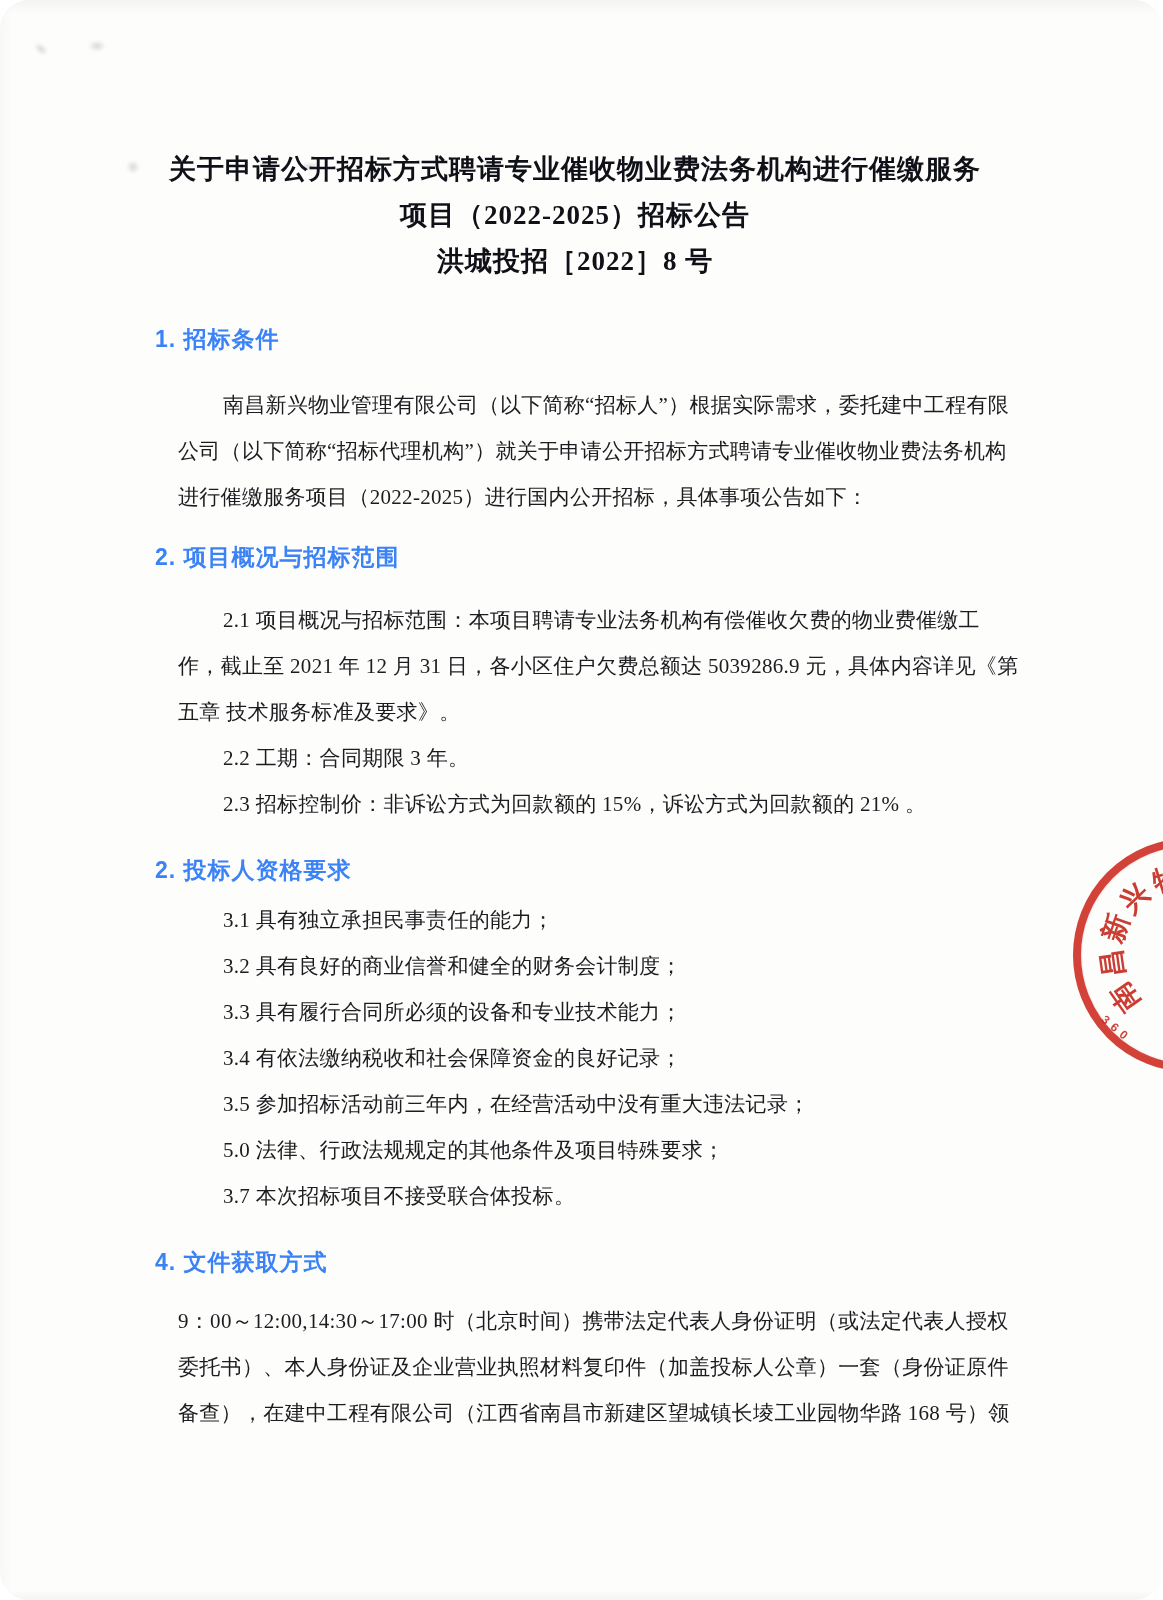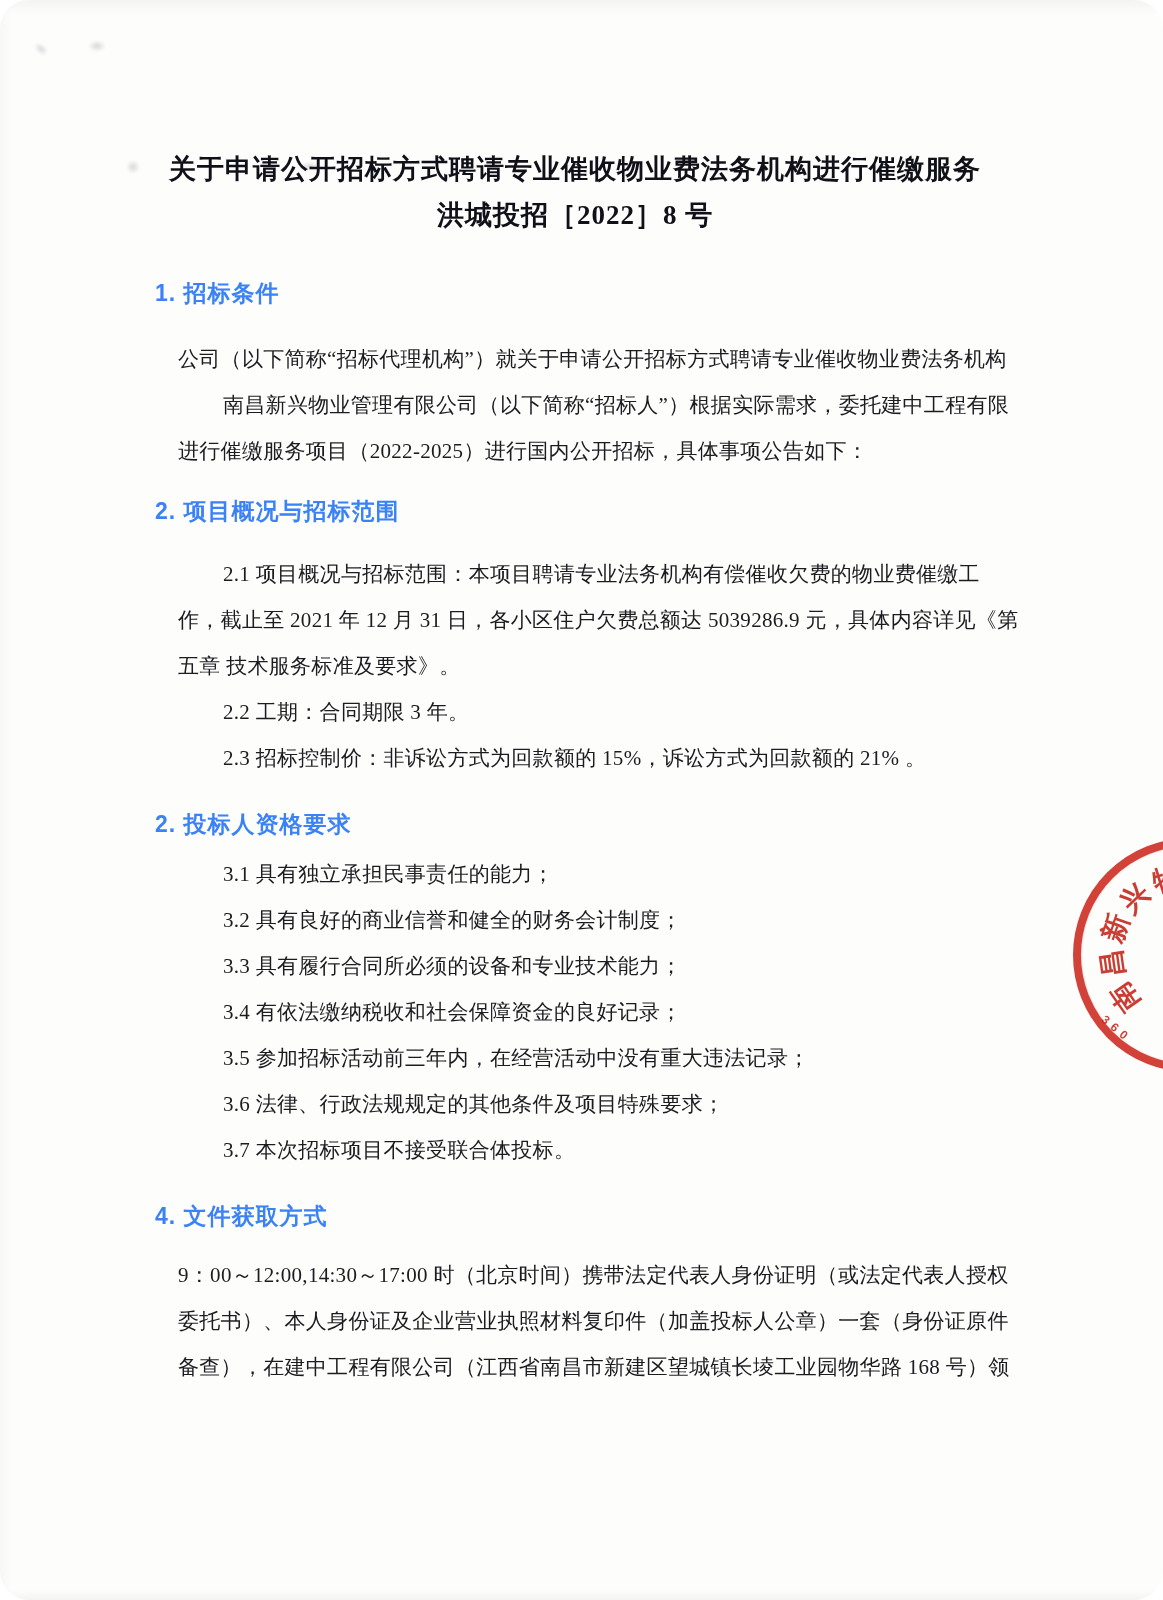--- a/index.html
+++ b/index.html
@@ -71,46 +71,47 @@
 <div class="page">
 
   <div class="smudge" style="left:33px;top:44px;width:16px;height:10px;transform:rotate(40deg);"></div>
   <div class="smudge" style="left:88px;top:40px;width:18px;height:12px;"></div>
   <div class="smudge" style="left:126px;top:160px;width:14px;height:14px;"></div>
   <div class="smudge" style="left:298px;top:162px;width:24px;height:9px;"></div>
 
   <div class="content">
 
     <div class="title-line">关于申请公开招标方式聘请专业催收物业费法务机构进行催缴服务</div>
+    <div class="title-line">项目（2022-2025）招标公告</div>
     <div class="title-line">洪城投招［2022］8 号</div>
 
     <div class="sec-heading mt-h1">1. 招标条件</div>
     <div class="sec-body mt-b1">
+      <div class="line indent">南昌新兴物业管理有限公司（以下简称“招标人”）根据实际需求，委托建中工程有限</div>
       <div class="line">公司（以下简称“招标代理机构”）就关于申请公开招标方式聘请专业催收物业费法务机构</div>
-      <div class="line indent">南昌新兴物业管理有限公司（以下简称“招标人”）根据实际需求，委托建中工程有限</div>
       <div class="line">进行催缴服务项目（2022-2025）进行国内公开招标，具体事项公告如下：</div>
     </div>
 
     <div class="sec-heading mt-h2">2. 项目概况与招标范围</div>
     <div class="sec-body mt-b2">
       <div class="line indent">2.1  项目概况与招标范围：本项目聘请专业法务机构有偿催收欠费的物业费催缴工</div>
       <div class="line">作，截止至 2021 年 12 月 31 日，各小区住户欠费总额达 5039286.9 元，具体内容详见《第</div>
       <div class="line">五章  技术服务标准及要求》。</div>
       <div class="line indent">2.2 工期：合同期限 3 年。</div>
       <div class="line indent">2.3 招标控制价：非诉讼方式为回款额的 15%，诉讼方式为回款额的 21% 。</div>
     </div>
 
     <div class="sec-heading mt-h3">2. 投标人资格要求</div>
     <div class="sec-body mt-b3">
       <div class="line indent">3.1 具有独立承担民事责任的能力；</div>
       <div class="line indent">3.2 具有良好的商业信誉和健全的财务会计制度；</div>
       <div class="line indent">3.3 具有履行合同所必须的设备和专业技术能力；</div>
       <div class="line indent">3.4 有依法缴纳税收和社会保障资金的良好记录；</div>
       <div class="line indent">3.5 参加招标活动前三年内，在经营活动中没有重大违法记录；</div>
-      <div class="line indent">3.6 法律、行政法规规定的其他条件及项目特殊要求；</div>
+      <div class="line indent">5.0 法律、行政法规规定的其他条件及项目特殊要求；</div>
       <div class="line indent">3.7 本次招标项目不接受联合体投标。</div>
     </div>
 
     <div class="sec-heading mt-h4">4. 文件获取方式</div>
     <div class="sec-body mt-b4">
       <div class="line">9：00～12:00,14:30～17:00 时（北京时间）携带法定代表人身份证明（或法定代表人授权</div>
       <div class="line">委托书）、本人身份证及企业营业执照材料复印件（加盖投标人公章）一套（身份证原件</div>
       <div class="line">备查），在建中工程有限公司（江西省南昌市新建区望城镇长堎工业园物华路 168 号）领</div>
     </div>
 

